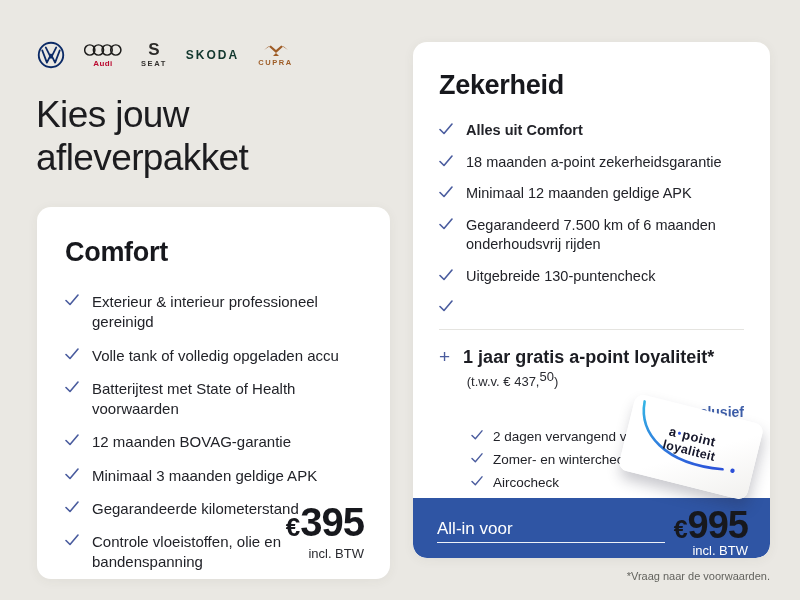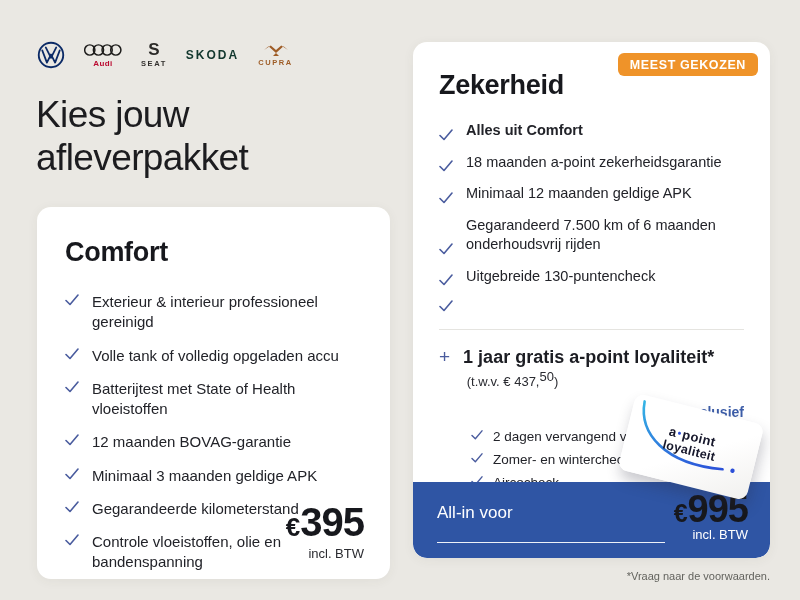--- a/index.html
+++ b/index.html
@@ -50,21 +50,21 @@
 
   
   .zeker-card { left:413px; top:42px; width:357px; height:516px; padding:28px 26px; overflow:hidden; }
   .badge {
     position:absolute; top:11px; right:12px;
     background:#ef9329; color:#ffffff;
     font-size:12.5px; font-weight:700; letter-spacing:0.6px;
     padding:5px 12px 4px; border-radius:6px;
   }
   .zeker-card .check-list { margin-top:20px; }
-  .zeker-card .check-list li { font-size:14.5px; margin-bottom:12px;align-items:flex-end; }
+  .zeker-card .check-list li { font-size:14.5px; margin-bottom:12px; }
   .li-bold { font-weight:700; color:#17181d; }
   .divider { border:none; border-top:1px solid #e5e4e0; margin:17px 0 0; }
 
   .bonus-row { display:flex; gap:13px; margin-top:17px; align-items:flex-start; }
   .plus-ic { color:#4a5c9e; font-size:19px; line-height:19px; font-weight:400; }
   .bonus-text { font-size:18px; font-weight:700; color:#1c1d23; }
   .bonus-note { font-size:13px; font-weight:400; color:#2a2b31; }
   .bonus-note sup { font-size:13px; }
 
   .inclusief { margin-top:14px; margin-left:32px; }
@@ -82,21 +82,21 @@
     z-index:3;
   }
   .loyalty-swoosh { position:absolute; inset:0; }
   .loyalty-text { position:absolute; top:21px; left:38px; text-align:center; color:#16172b; }
   .loyalty-line1 { font-size:13px; font-weight:700; letter-spacing:0.4px; white-space:nowrap; }
   .loyalty-dot { display:inline-block; width:3px; height:3px; border-radius:50%; background:#2b4fd8; vertical-align:middle; margin:0 1.5px 2px; }
   .loyalty-line2 { font-size:12.5px; font-weight:700; letter-spacing:0.3px; margin-top:0px; }
 
   
   .allin-footer {
-    position:absolute; left:0; right:0; bottom:0; height:76px;
+    position:absolute; left:0; right:0; bottom:0; height:60px;
     background:#2f55a4; border-radius:0 0 14px 14px;
     padding:14px 24px 0; color:#ffffff; z-index:2;
   }
   .allin-label { font-size:17px; font-weight:500; margin-top:7px; }
   .allin-line { position:absolute; left:24px; bottom:15px; width:228px; border-bottom:1.5px solid rgba(255,255,255,0.92); }
   .allin-price { position:absolute; right:22px; top:6px; text-align:right; }
   .allin-cur { font-size:25px; font-weight:600; }
   .allin-amt { font-size:38px; font-weight:600; letter-spacing:-1px; }
   .allin-vat { font-size:13px; margin-top:-4px; }
 
@@ -154,21 +154,21 @@
       <li>
         <svg class="check-ic" width="14" height="12" viewBox="0 0 14 12">
             <polyline points="1,6.5 5,10.5 13,1" fill="none" stroke="currentColor" stroke-width="1.6" stroke-linecap="round" stroke-linejoin="round"></polyline>
           </svg>
         <span>Volle tank of volledig opgeladen accu</span>
         </li>
       <li>
         <svg class="check-ic" width="14" height="12" viewBox="0 0 14 12">
             <polyline points="1,6.5 5,10.5 13,1" fill="none" stroke="currentColor" stroke-width="1.6" stroke-linecap="round" stroke-linejoin="round"></polyline>
           </svg>
-        <span>Batterijtest met State of Health vloeistoffen</span>
+        <span>Batterijtest met State of Health voorwaarden</span>
         </li>
       <li>
         <svg class="check-ic" width="14" height="12" viewBox="0 0 14 12">
             <polyline points="1,6.5 5,10.5 13,1" fill="none" stroke="currentColor" stroke-width="1.6" stroke-linecap="round" stroke-linejoin="round"></polyline>
           </svg>
         <span>12 maanden BOVAG-garantie</span>
         </li>
       <li>
         <svg class="check-ic" width="14" height="12" viewBox="0 0 14 12">
             <polyline points="1,6.5 5,10.5 13,1" fill="none" stroke="currentColor" stroke-width="1.6" stroke-linecap="round" stroke-linejoin="round"></polyline>
@@ -190,21 +190,20 @@
     </ul>
     <div class="price-block">
       <div class="price-line">
         <span class="price-cur">€</span><span class="price-amt">395</span>
       </div>
       <div class="price-vat">incl. BTW</div>
     </div>
   </section>
 
   <section class="card zeker-card">
-    <div class="badge">MEEST GEKOZEN</div>
     <h2 class="pkg-title">Zekerheid</h2>
     <ul class="check-list">
       <li class="li-bold">
         <svg class="check-ic" width="14" height="12" viewBox="0 0 14 12">
             <polyline points="1,6.5 5,10.5 13,1" fill="none" stroke="currentColor" stroke-width="1.6" stroke-linecap="round" stroke-linejoin="round"></polyline>
           </svg>
         <span>Alles uit Comfort</span>
         </li>
       <li>
         <svg class="check-ic" width="14" height="12" viewBox="0 0 14 12">

